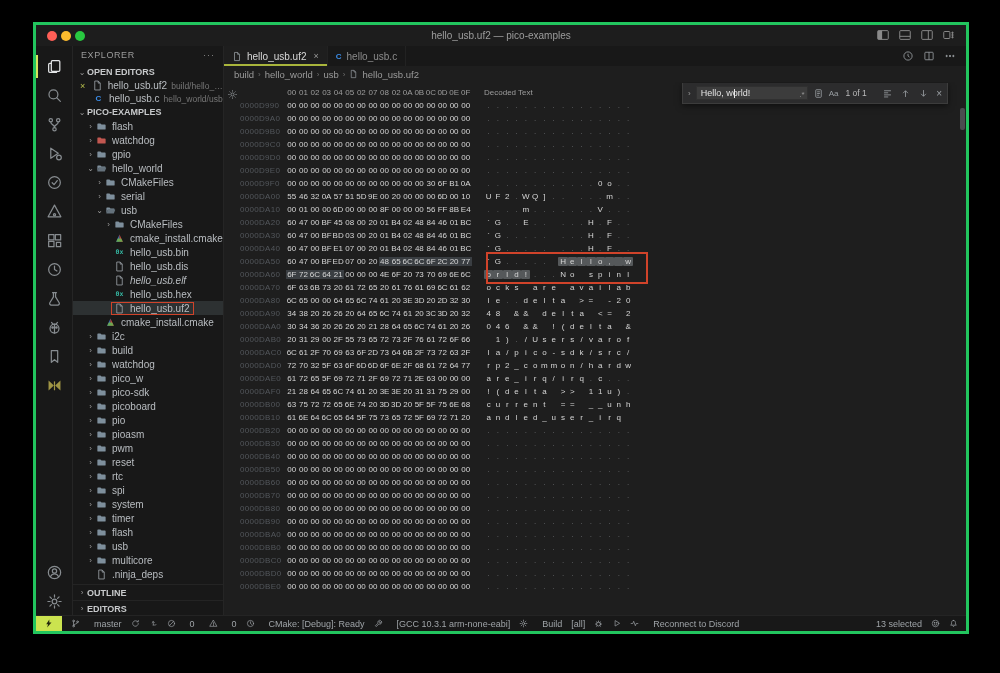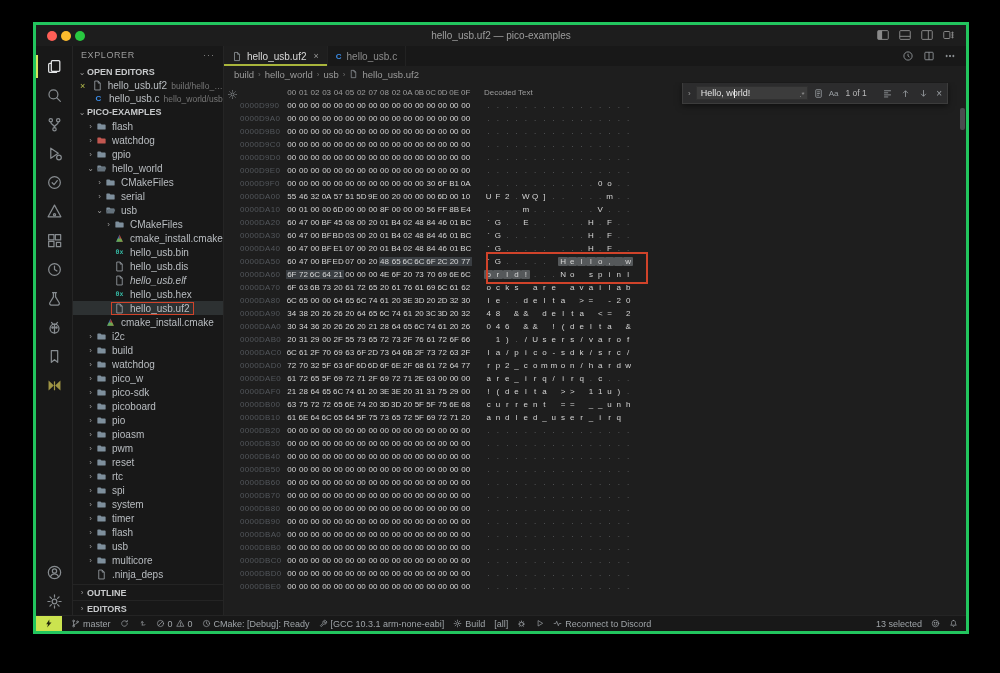--- a/index.html
+++ b/index.html
@@ -90,21 +90,21 @@
   .find svg{width:11px;height:11px;stroke:#9a9fa3;fill:none;stroke-width:1.2;}
   .find .results{font-size:8.5px;color:#bbb;margin:0 2px;}
   .find .btns{margin-left:auto;display:flex;gap:7px;align-items:center;}
   .find .fx{color:#9a9fa3;font-size:10px;}
   
   .vscroll{position:absolute;right:1px;top:26px;width:5px;height:22px;background:#4a4d4f;border-radius:2px;}
   
   .statusbar{position:absolute;left:0;right:0;bottom:0;height:15px;background:#181818;border-top:1px solid #242424;
     display:flex;align-items:center;font-size:9px;color:#9fa4a8;gap:9px;padding-right:8px;}
   .statusbar svg{width:9px;height:9px;stroke:#9fa4a8;fill:none;stroke-width:1.2;stroke-linecap:round;stroke-linejoin:round;}
-  .sb-item{display:flex;align-items:center;gap:3px;white-space:nowrap;}
+  .sb-item{display:flex;align-items:center;gap:14px;white-space:nowrap;}
   .remote{width:26px;height:15px;background:#cbe34f;display:flex;align-items:center;justify-content:center;}
   .remote svg{width:10px;height:11px;stroke:none;}
   .sb-right{margin-left:auto;display:flex;align-items:center;gap:9px;}
 </style>
 </head>
 <body>
 
 <div class="stage">
   <div class="win">
 

